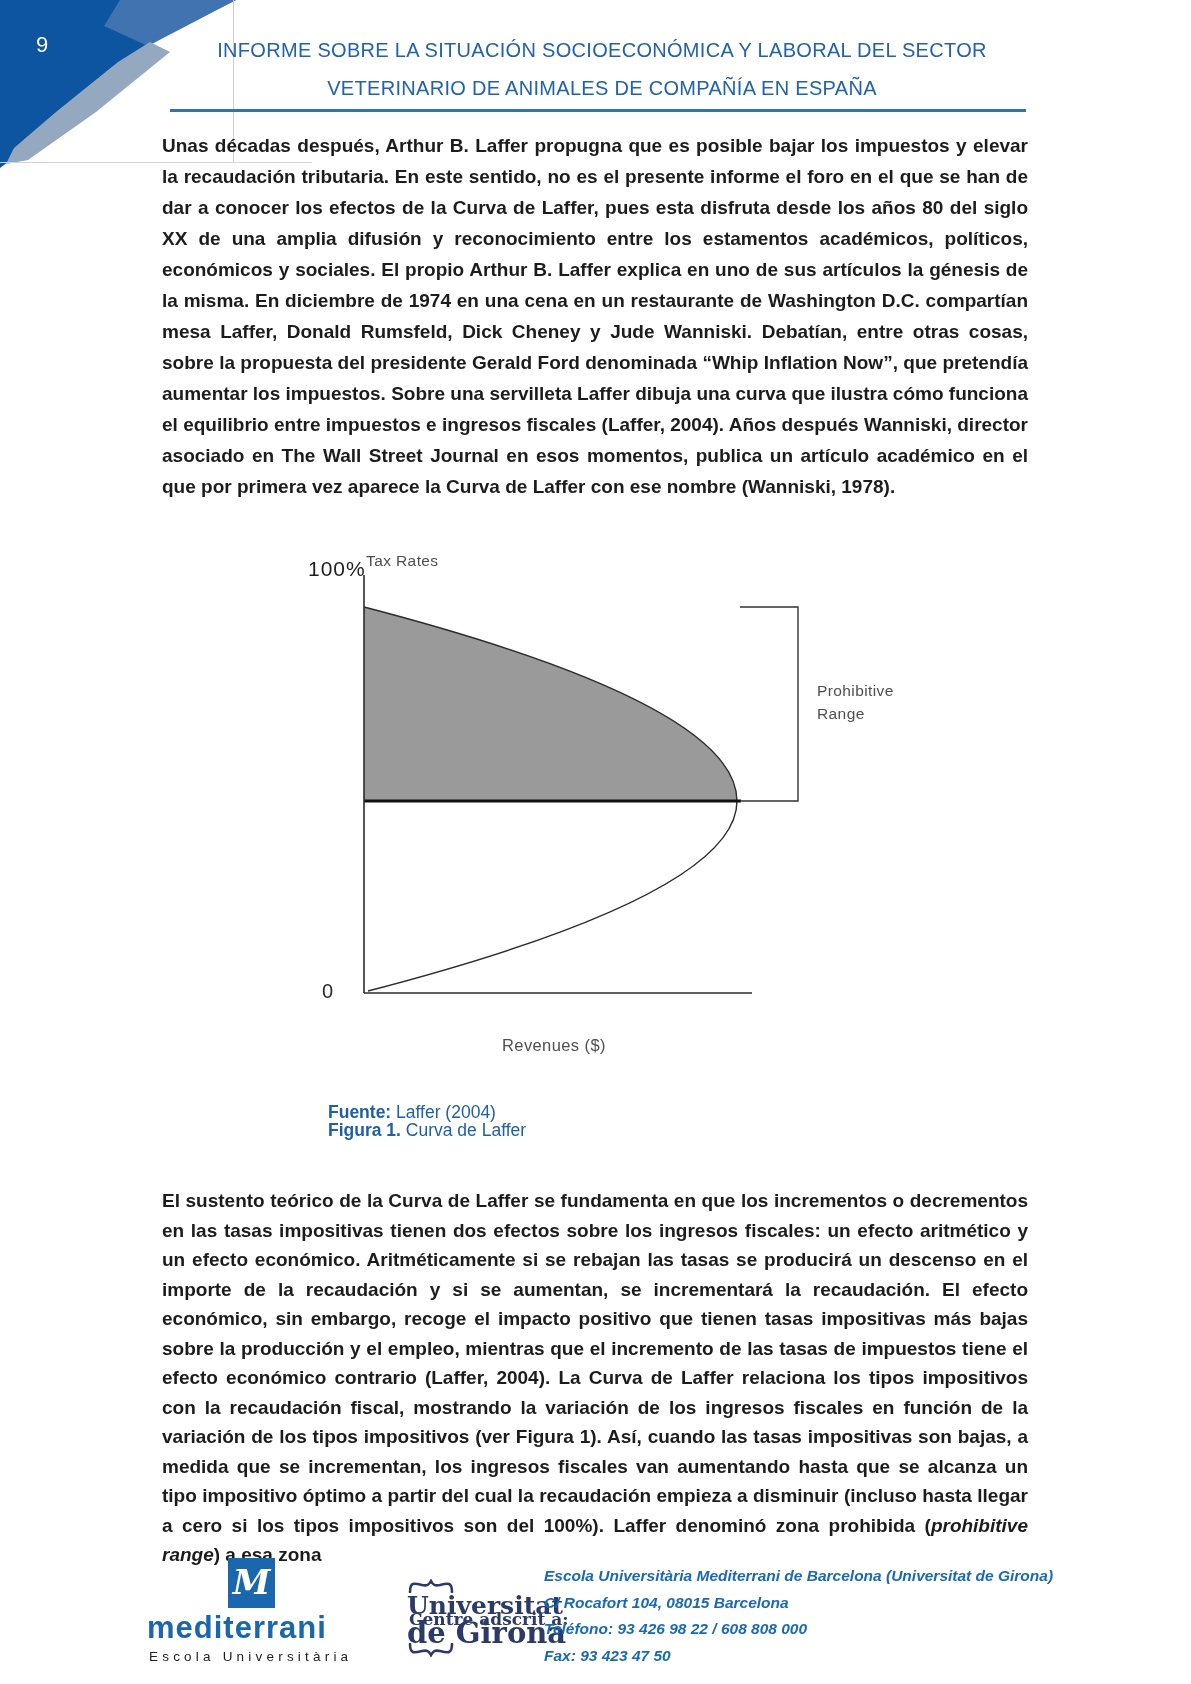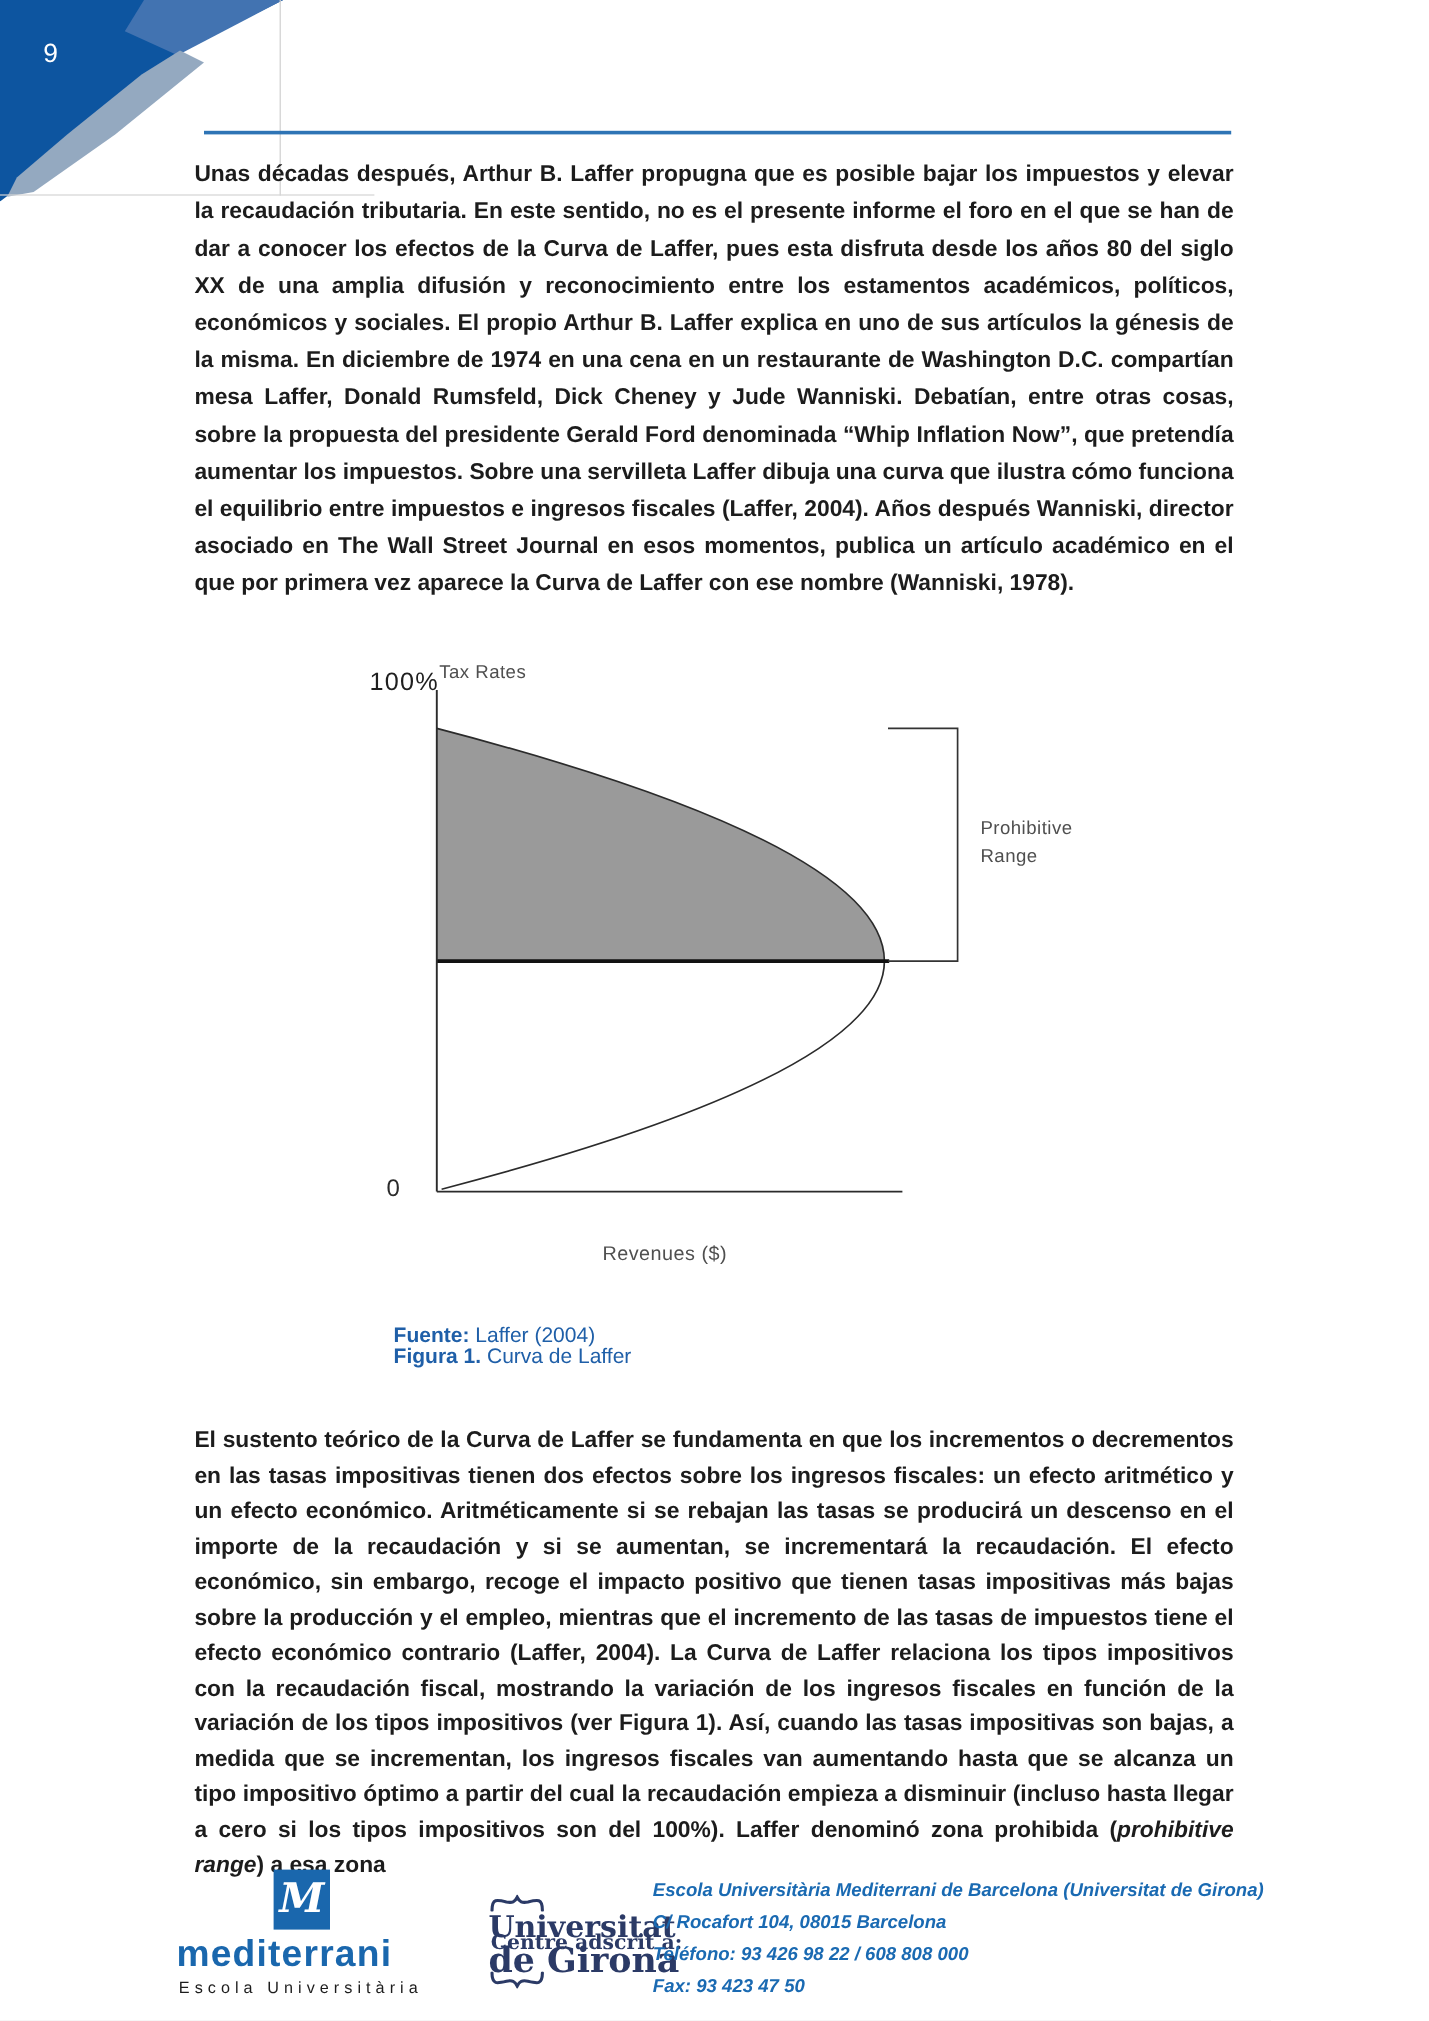--- a/index.html
+++ b/index.html
@@ -74,20 +74,24 @@
 
   <svg class="corner" viewBox="0 0 240 168" aria-hidden="true">
     <polygon points="0,0 236,0 148,44 96,88 40,138 0,168" fill="#0d55a0"></polygon>
     <polygon points="120,0 236,0 148,46 104,26" fill="#4273b1"></polygon>
     <polygon points="150,42 170,52 96,112 28,160 6,164 14,148 56,112 118,62" fill="#94a9c0"></polygon>
   </svg>
   <div class="page-num">9</div>
   <div class="guide-v"></div>
   <div class="guide-h"></div>
 
+  <div class="doc-title">
+    <div>INFORME SOBRE LA SITUACIÓN SOCIOECONÓMICA Y LABORAL DEL SECTOR</div>
+    <div>VETERINARIO DE ANIMALES DE COMPAÑÍA EN ESPAÑA</div>
+  </div>
   <div class="title-rule"></div>
 
   <p class="para para1">Unas décadas después, Arthur B. Laffer propugna que es posible bajar los impuestos y elevar la recaudación tributaria. En este sentido, no es el presente informe el foro en el que se han de dar a conocer los efectos de la Curva de Laffer, pues esta disfruta desde los años 80 del siglo XX de una amplia difusión y reconocimiento entre los estamentos académicos, políticos, económicos y sociales. El propio Arthur B. Laffer explica en uno de sus artículos la génesis de la misma. En diciembre de 1974 en una cena en un restaurante de Washington D.C. compartían mesa Laffer, Donald Rumsfeld, Dick Cheney y Jude Wanniski. Debatían, entre otras cosas, sobre la propuesta del presidente Gerald Ford denominada “Whip Inflation Now”, que pretendía aumentar los impuestos. Sobre una servilleta Laffer dibuja una curva que ilustra cómo funciona el equilibrio entre impuestos e ingresos fiscales (Laffer, 2004). Años después Wanniski, director asociado en The Wall Street Journal en esos momentos, publica un artículo académico en el que por primera vez aparece la Curva de Laffer con ese nombre (Wanniski, 1978).</p>
 
   <svg class="fig-svg" width="520" height="460" viewBox="0 0 520 460" aria-hidden="true">
 
     <path d="M 64 251 L 64 57 Q 437 154 437 251 Z" fill="#9a9a9a" stroke="none"></path>
 
     <path d="M 64 57 Q 437 154 437 251" fill="none" stroke="#2b2b2b" stroke-width="1.4"></path>
 

